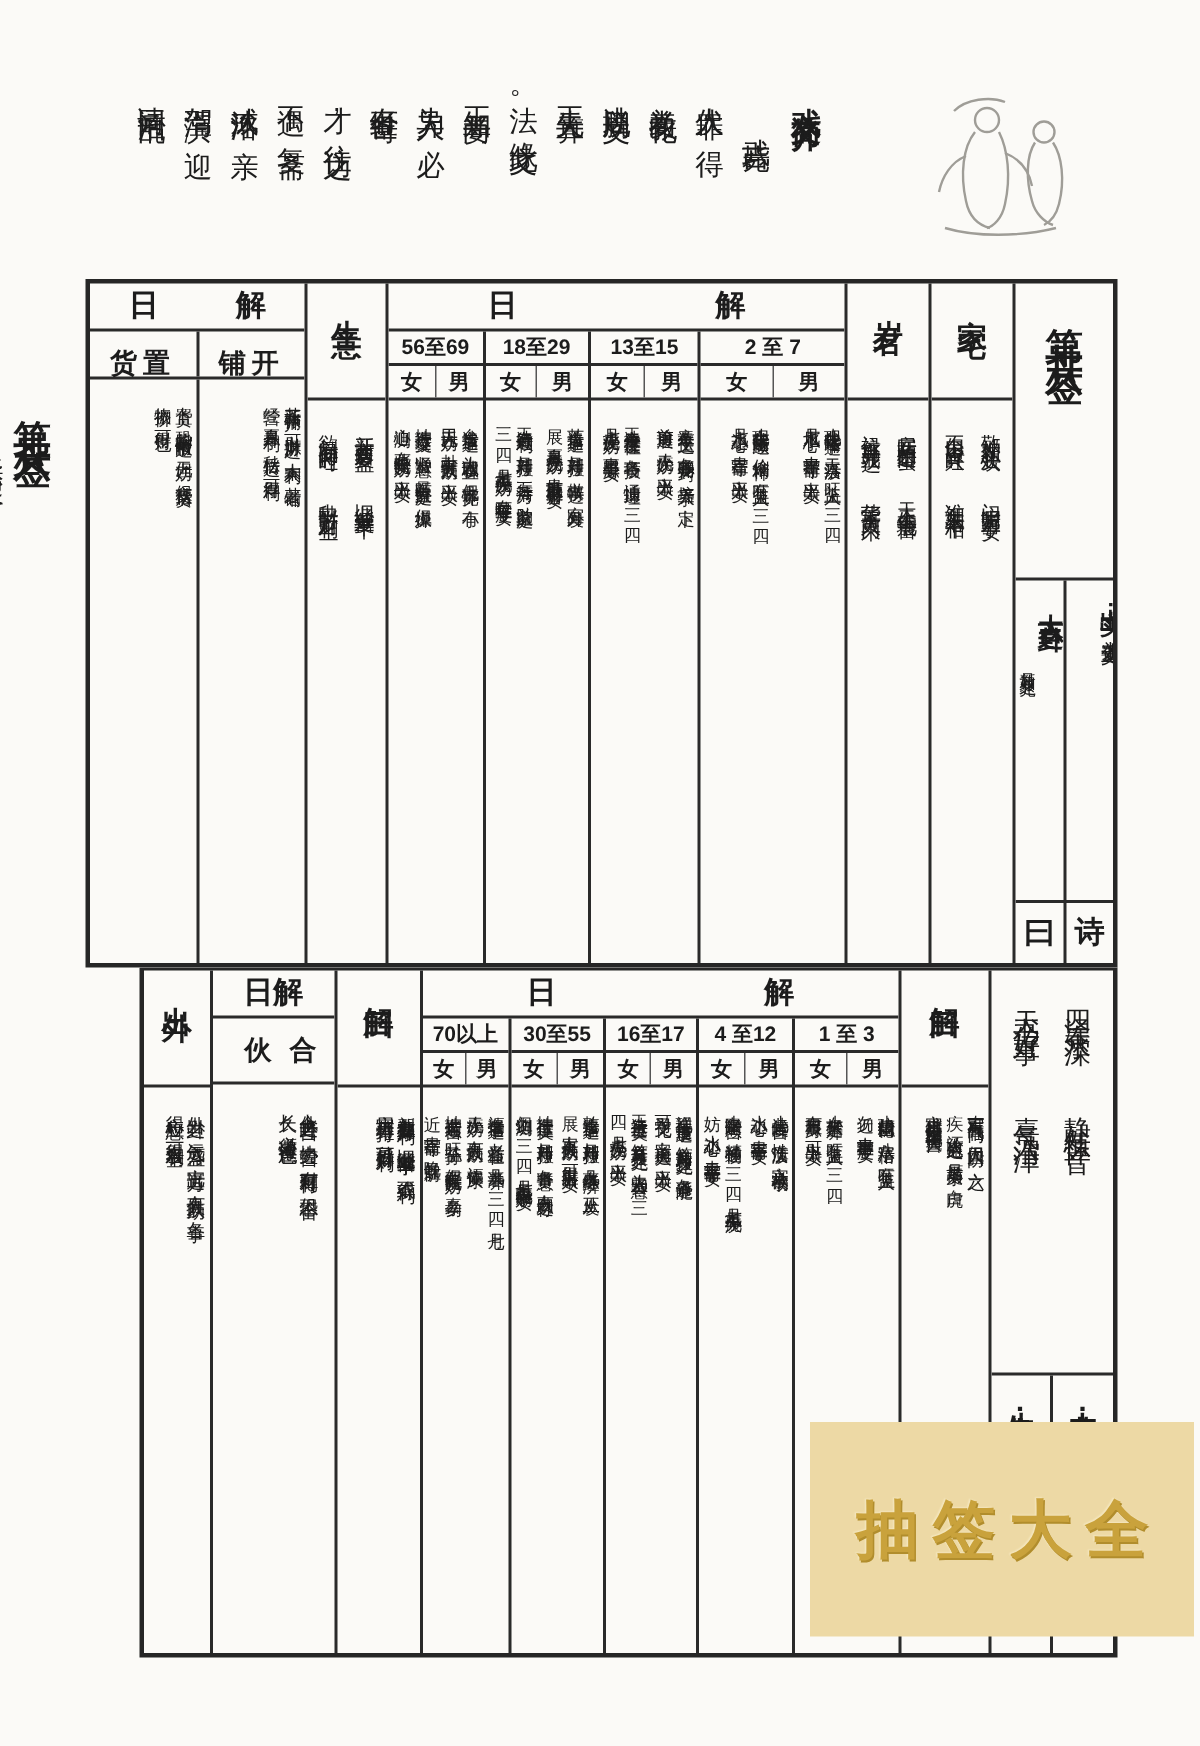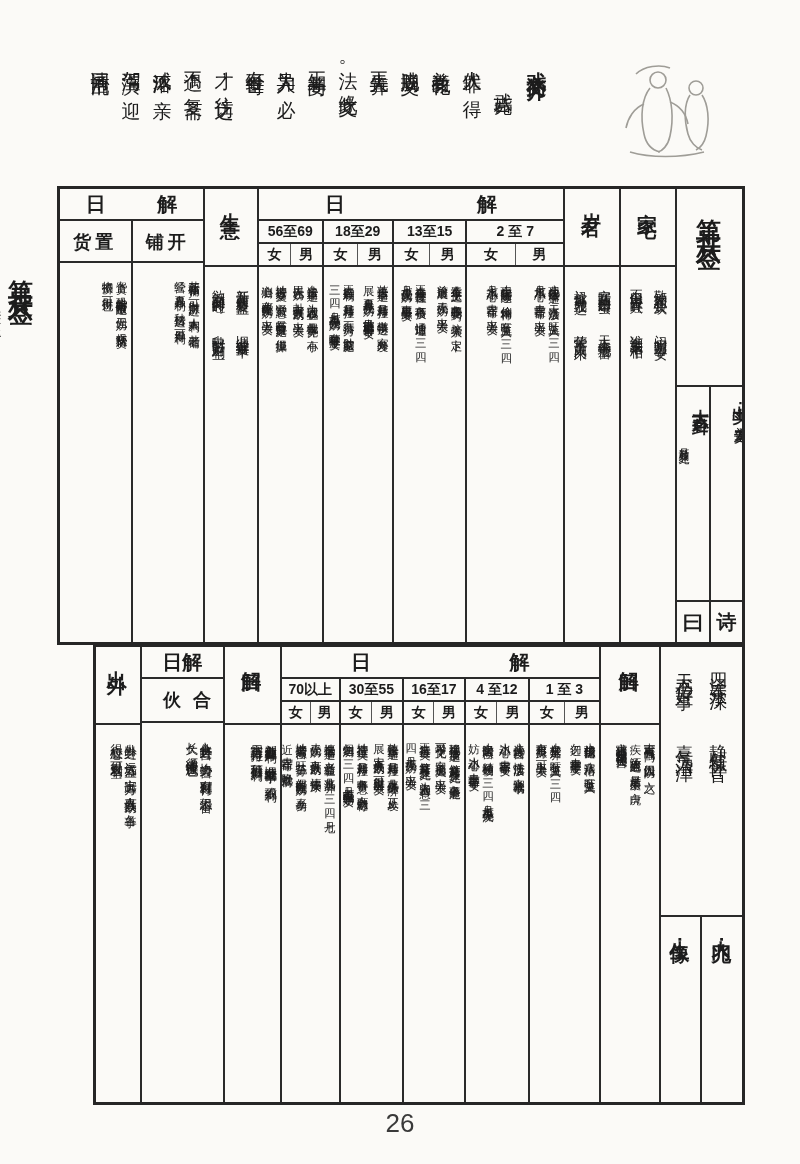--- a/index.html
+++ b/index.html
@@ -31,21 +31,21 @@
   .bb { border-bottom:2px solid #2a2a2a; }
   .bt { border-top:2px solid #2a2a2a; }
   .row { display:flex; }
   .grow { flex:1; min-height:0; }
 
   .w143{width:143px}.w54{width:54px}.w306{width:306px}.w56{width:56px}.w67{width:67px}
   .w46{width:46px}.w88{width:88px}.w60{width:60px}.w337{width:337px}.w63{width:63px}
 
   .h1 { height:30px; line-height:30px; font-size:20px; font-weight:bold;
         display:flex; justify-content:space-around; align-items:center; }
-  .h2cell { flex:1; height:40px; line-height:42px; text-align:center;
+  .h2cell { flex:1; height:30px; line-height:42px; text-align:center;
             font-size:18px; font-weight:bold; letter-spacing:4px; }
   .colhead { height:76px; display:flex; justify-content:center; }
   .colhead .v { font-size:20px; font-weight:bold; letter-spacing:5px; padding-top:8px; }
   .subhead { height:42px; line-height:42px; text-align:right; font-size:18px;
              font-weight:bold; letter-spacing:12px; }
 
   .agelabel { height:21px; line-height:21px; text-align:center; font-size:14px; font-weight:bold; }
   .genders { height:21px; display:flex; font-size:14px; font-weight:bold; }
   .genders span { flex:1; text-align:center; line-height:21px; }
   .genders span + span { border-left:1px solid #555; }
@@ -392,15 +392,17 @@
             <span class="v">生像:</span>
           </div>
           <div class="oc bl">
             <span class="v">内兆:</span>
           </div>
         </div>
       </div>
     </div>
   </div>
 
-
-  <div class="pagenum">26</div>
+  <div class="watermark">
+    <span>抽签大全</span>
+  </div>
+
 </div>
 
 </body></html>

